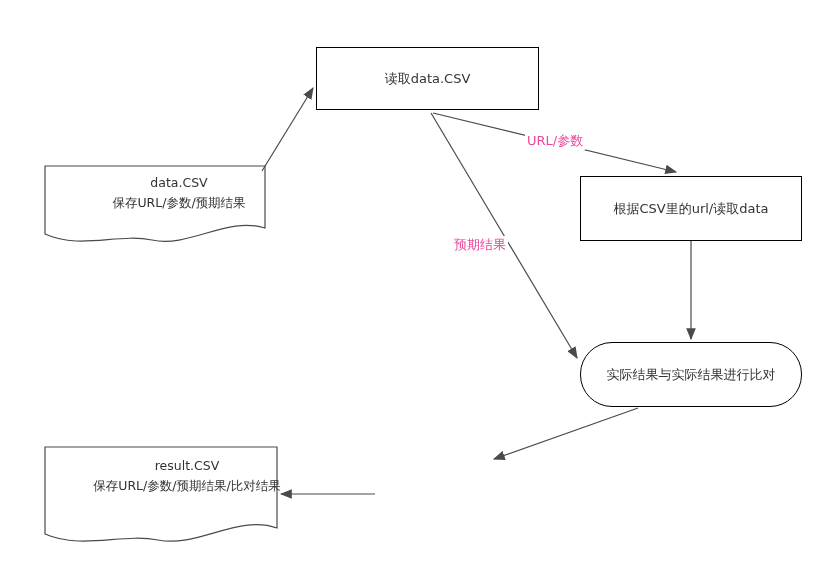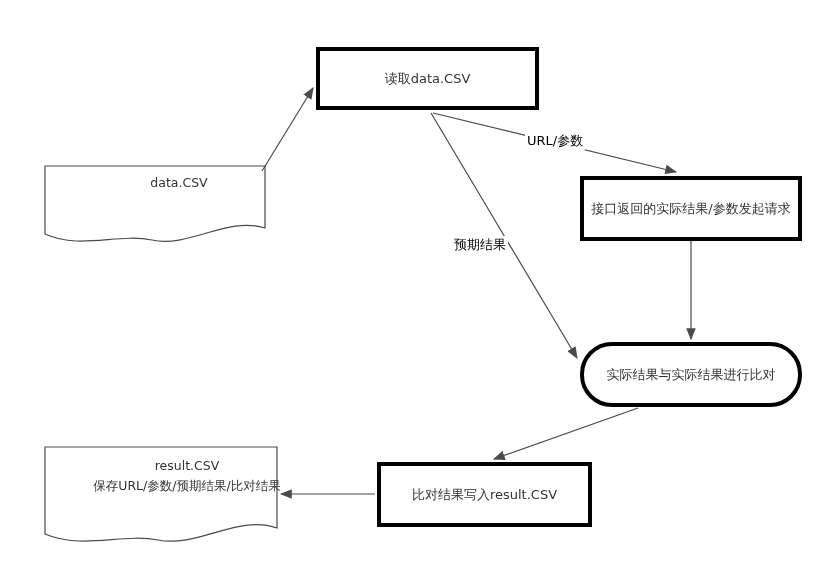--- a/index.html
+++ b/index.html
@@ -16,21 +16,21 @@
     overflow: hidden;
   }
   .svg-layer {
     position: absolute;
     left: 0; top: 0;
     width: 832px; height: 575px;
   }
   .node {
     position: absolute;
     box-sizing: border-box;
-    border: 4px solid #000000;
+    border: 1px solid #000000;
     background: #ffffff;
     display: flex;
     align-items: center;
     justify-content: center;
     font-size: 13px;
     color: #333333;
     text-align: center;
     white-space: nowrap;
   }
   .doc-text {
@@ -44,21 +44,21 @@
     color: #333333;
     text-align: center;
     line-height: 20px;
     white-space: nowrap;
     padding-left: 48px;
   }
   .edge-label {
     position: absolute;
     background: #ffffff;
     font-size: 13px;
-    color: #000000;
+    color: #ec4899;
     padding: 0 2px;
     white-space: nowrap;
   }
 </style>
 </head>
 <body>
 
 <div class="canvas">
 
   <svg class="svg-layer" viewBox="0 0 832 575" xmlns="http://www.w3.org/2000/svg">
@@ -77,33 +77,31 @@
     <line x1="691" y1="241" x2="691" y2="339" stroke="#4a4a4a" stroke-width="1.2" marker-end="url(#arrow)"></line>
     <line x1="638" y1="408" x2="494" y2="459" stroke="#4a4a4a" stroke-width="1.2" marker-end="url(#arrow)"></line>
     <line x1="375" y1="494" x2="281" y2="494" stroke="#4a4a4a" stroke-width="1.2" marker-end="url(#arrow)"></line>
   </svg>
 
   <div class="node" style="left:316px; top:47px; width:223px; height:63px;">
     <span>读取data.CSV</span>
   </div>
 
   <div class="node" style="left:580px; top:176px; width:222px; height:65px;">
-    <span>接口返回的实际结果/参数发起请求</span>
+    <span>根据CSV里的url/读取data</span>
   </div>
 
   <div class="node" style="left:580px; top:342px; width:222px; height:65px;border-radius:32px;">
     <span>实际结果与实际结果进行比对</span>
   </div>
 
-  <div class="node" style="left:377px; top:462px; width:215px; height:65px;">
-    <span>比对结果写入result.CSV</span>
-  </div>
 
   <div class="doc-text" style="left:45px; top:173px; width:220px;">
     <div>data.CSV</div>
+    <div>保存URL/参数/预期结果</div>
   </div>
 
   <div class="doc-text" style="left:45px; top:456px; width:236px;">
     <div>result.CSV</div>
     <div>保存URL/参数/预期结果/比对结果</div>
   </div>
 
   <div class="edge-label" style="left:525px; top:132px;">URL/参数</div>
 
   <div class="edge-label" style="left:452px; top:236px;">预期结果</div>

